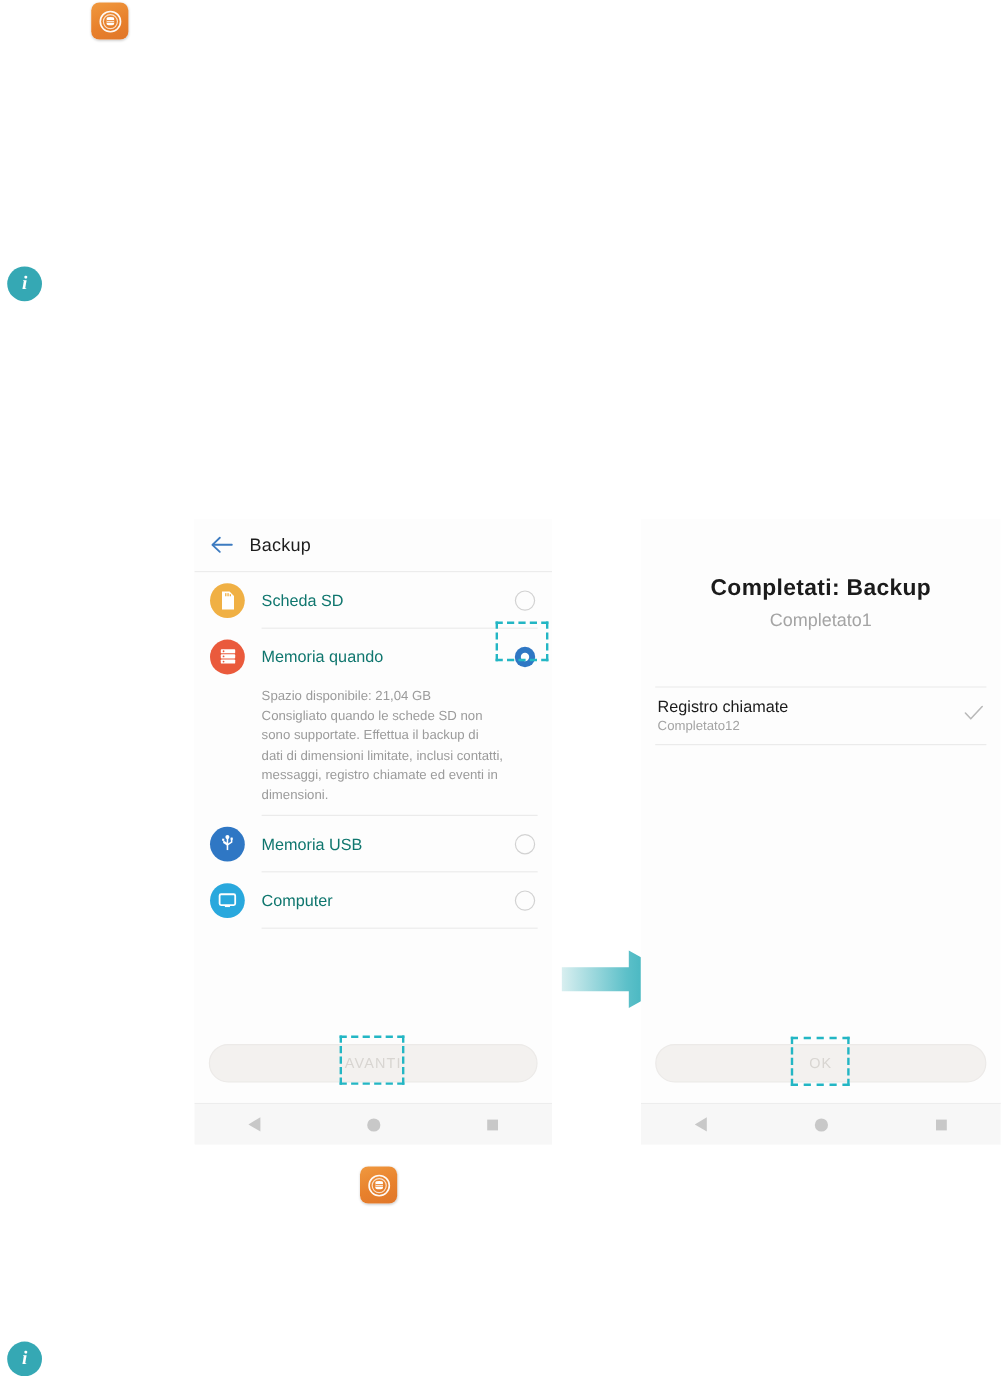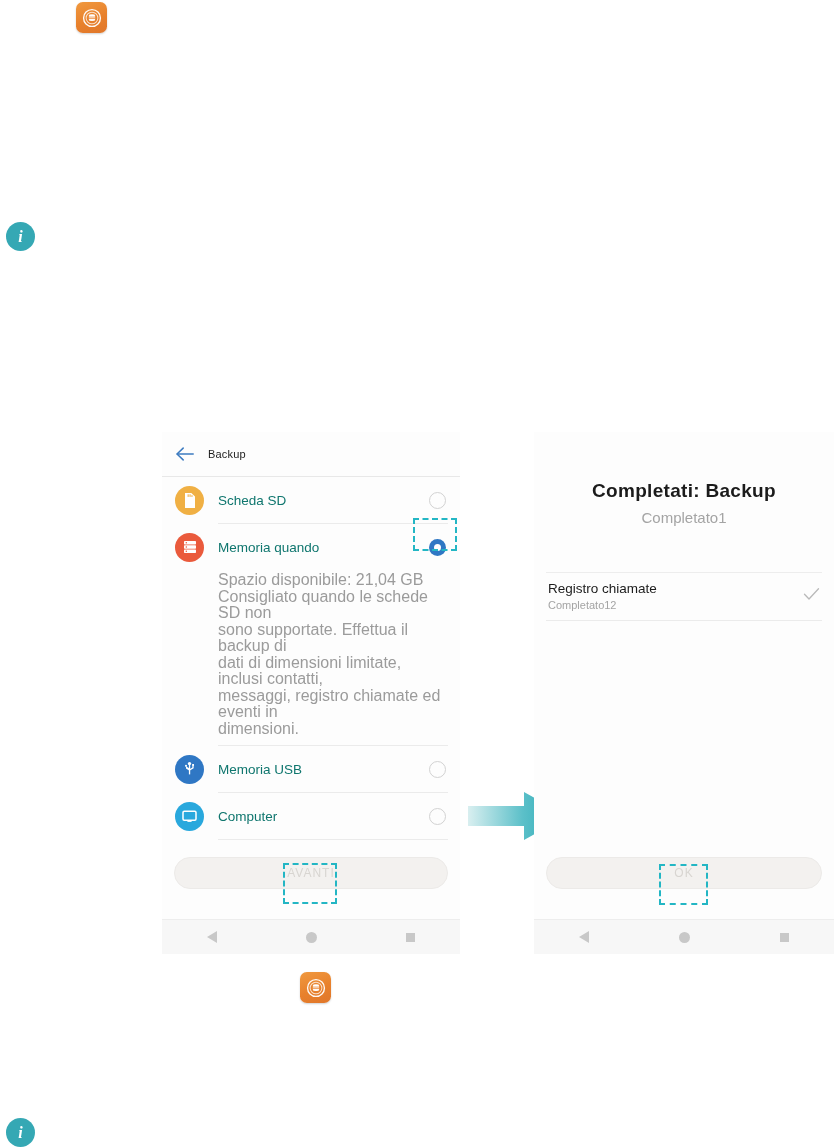--- a/index.html
+++ b/index.html
@@ -68,21 +68,21 @@
     flex: none;
   }
   .back-arrow {
     width: 46px;
     display: flex;
     align-items: center;
     justify-content: center;
     flex: none;
   }
   .appbar-title {
-    font-size: 11px;
+    font-size: 15px;
     color: #1d1d1d;
     letter-spacing: .2px;
   }
   .appbar-title.small { font-size: 13px; color: #232323; }
 
   .screen-body {
     flex: 1 1 auto;
     position: relative;
     background: #fdfdfd;
     overflow: hidden;
@@ -130,21 +130,21 @@
     border-radius: 50%;
     background: #fdfdfd;
   }
   .row-divider {
     height: 1px;
     background: #ebebeb;
     margin-left: 56px;
     margin-right: 12px;
   }
   .desc {
-    font-size: 16px;
+    font-size: 11px;
     line-height: 16.5px;
     color: #9b9b9b;
     padding: 2px 14px 8px 56px;
     box-sizing: border-box;
   }
 
   
   .status-block {
     padding-top: 48px;
     text-align: center;
@@ -167,21 +167,21 @@
     padding: 8px 14px 9px 14px;
     box-sizing: border-box;
   }
   .task-texts { flex: 1 1 auto; }
   .task-name { font-size: 13.5px; color: #1b1b1b; }
   .task-state { font-size: 11px; color: #a4a4a4; margin-top: 3px; }
 
   
   .action-zone {
     position: absolute;
-    left: 0; right: 0; bottom: 16px;
+    left: 0; right: 0; bottom: 3px;
     padding: 0 12px 14px 12px;
     box-sizing: border-box;
     margin-top: 24px;
   }
   .pill-button {
     height: 32px;
     border-radius: 16px;
     background: #f3f1ef;
     border: 1px solid #eceae8;
     display: flex;

